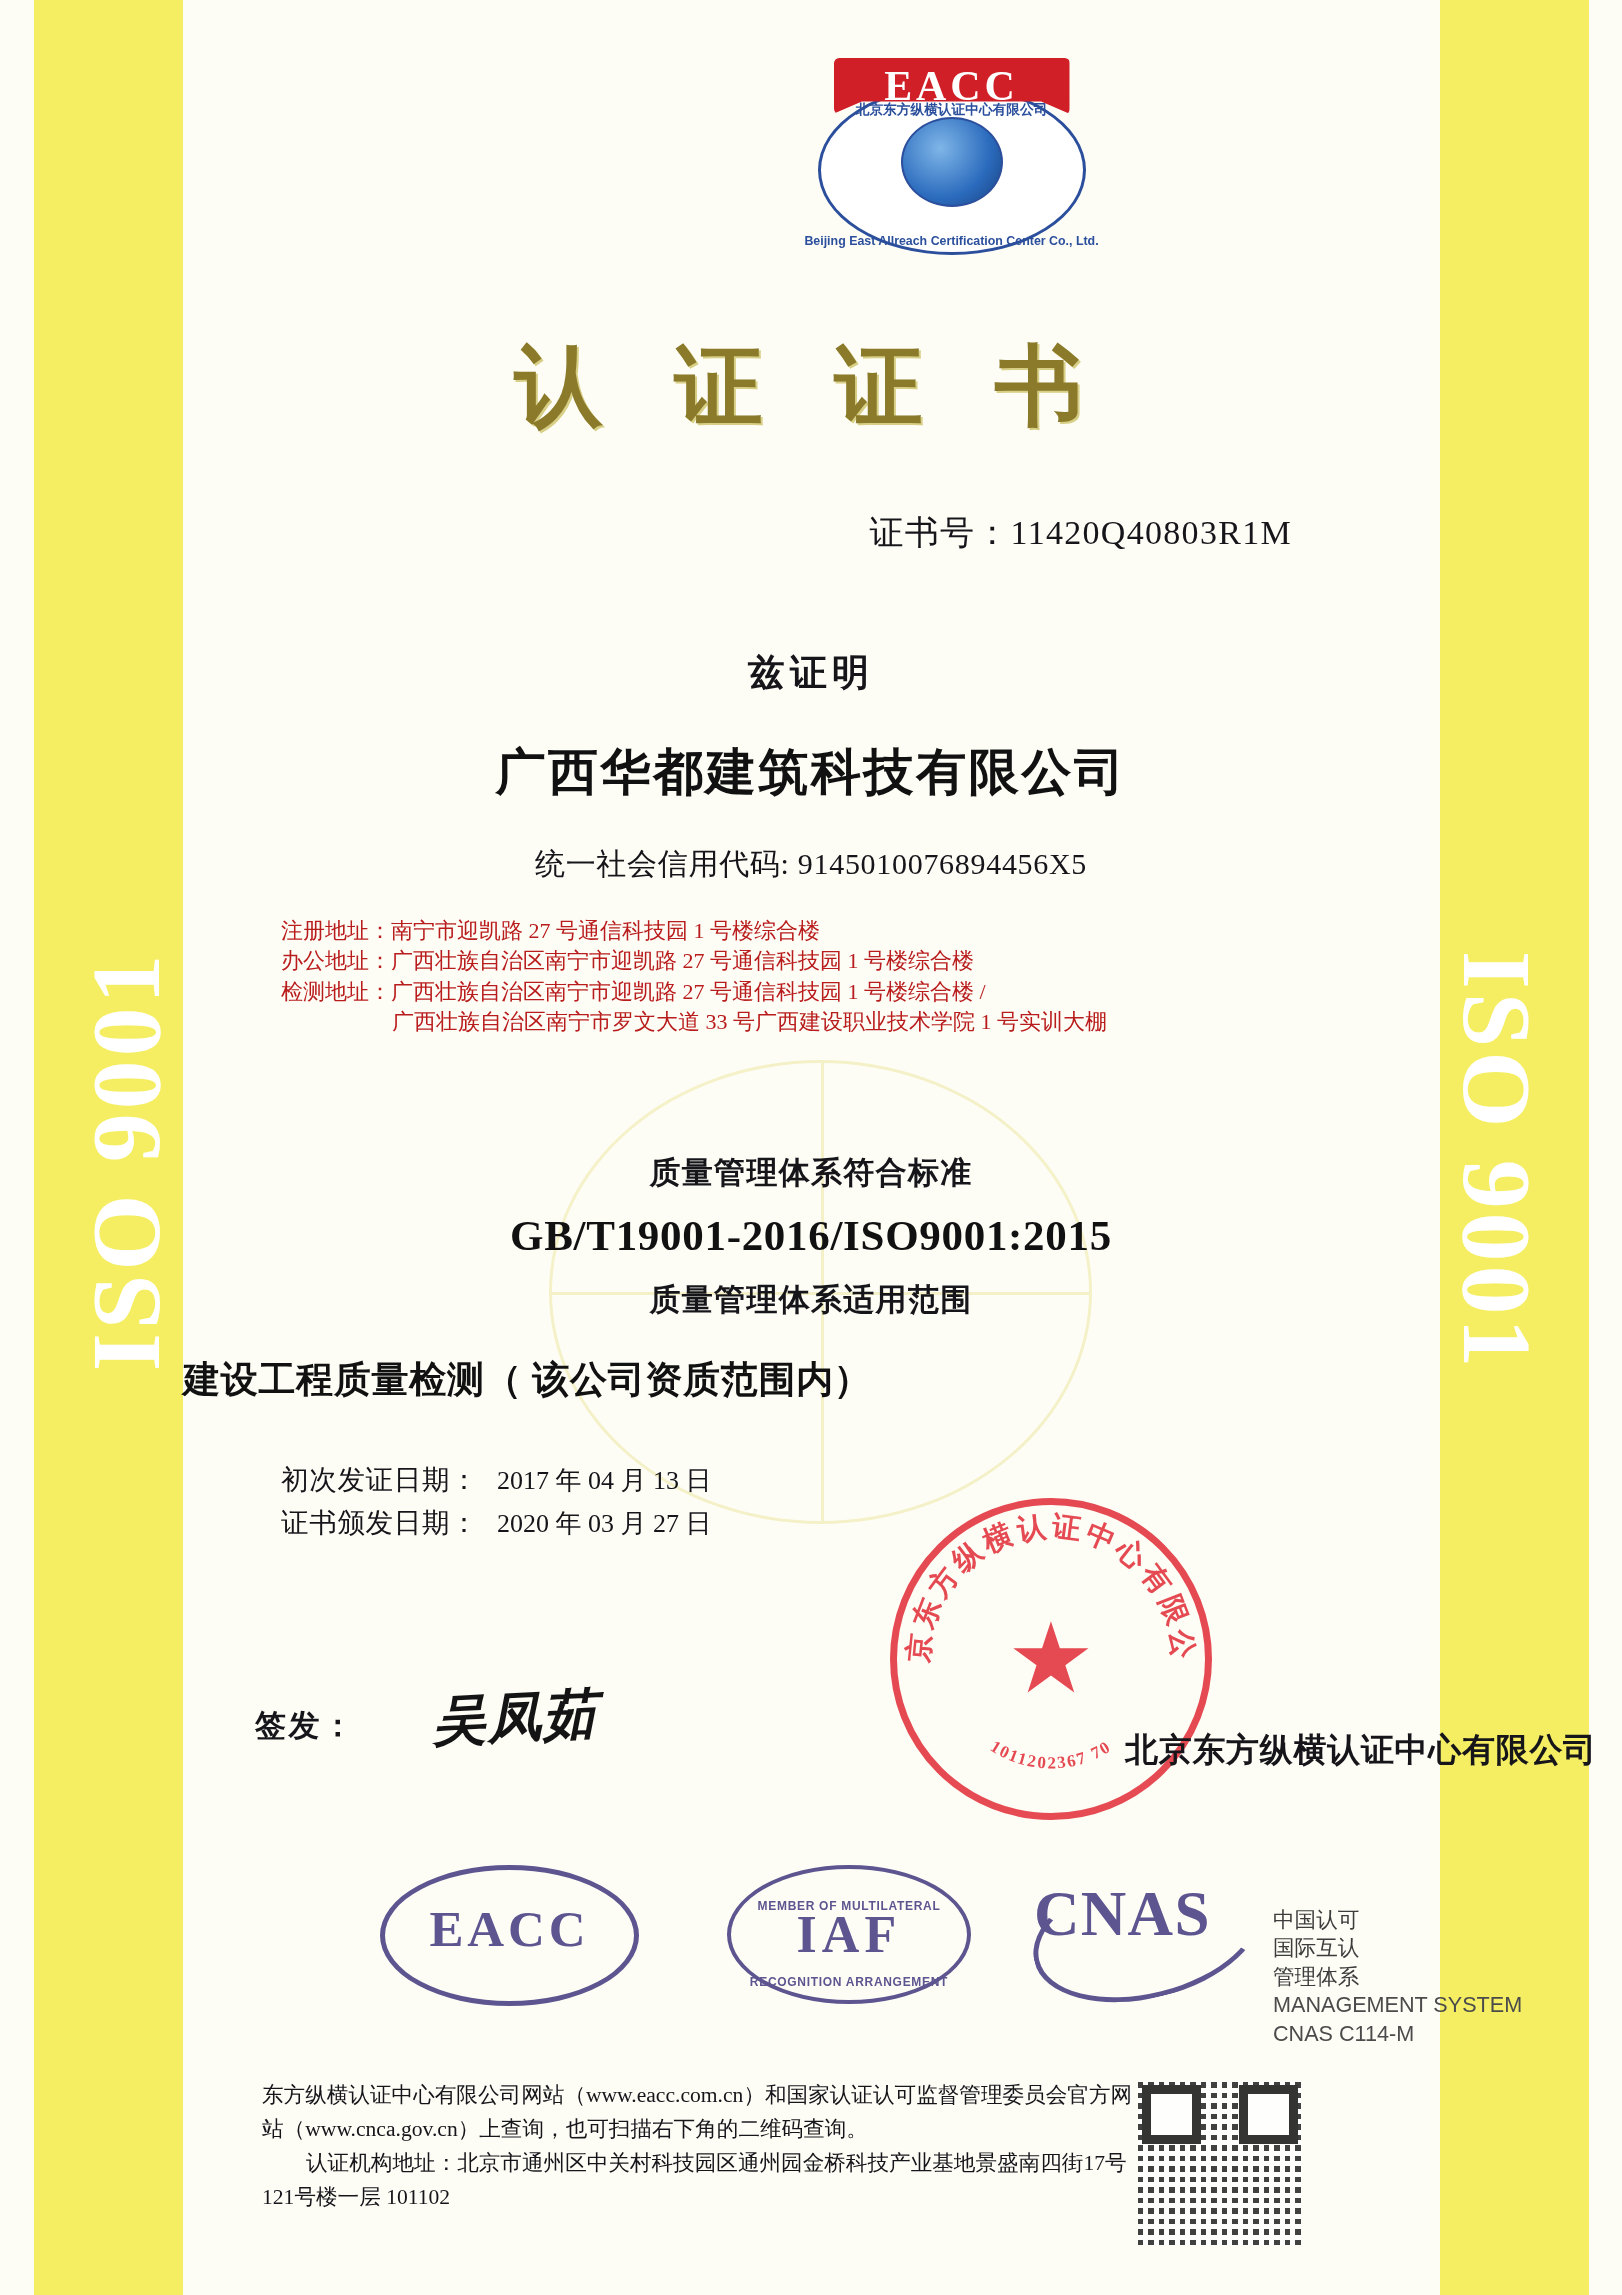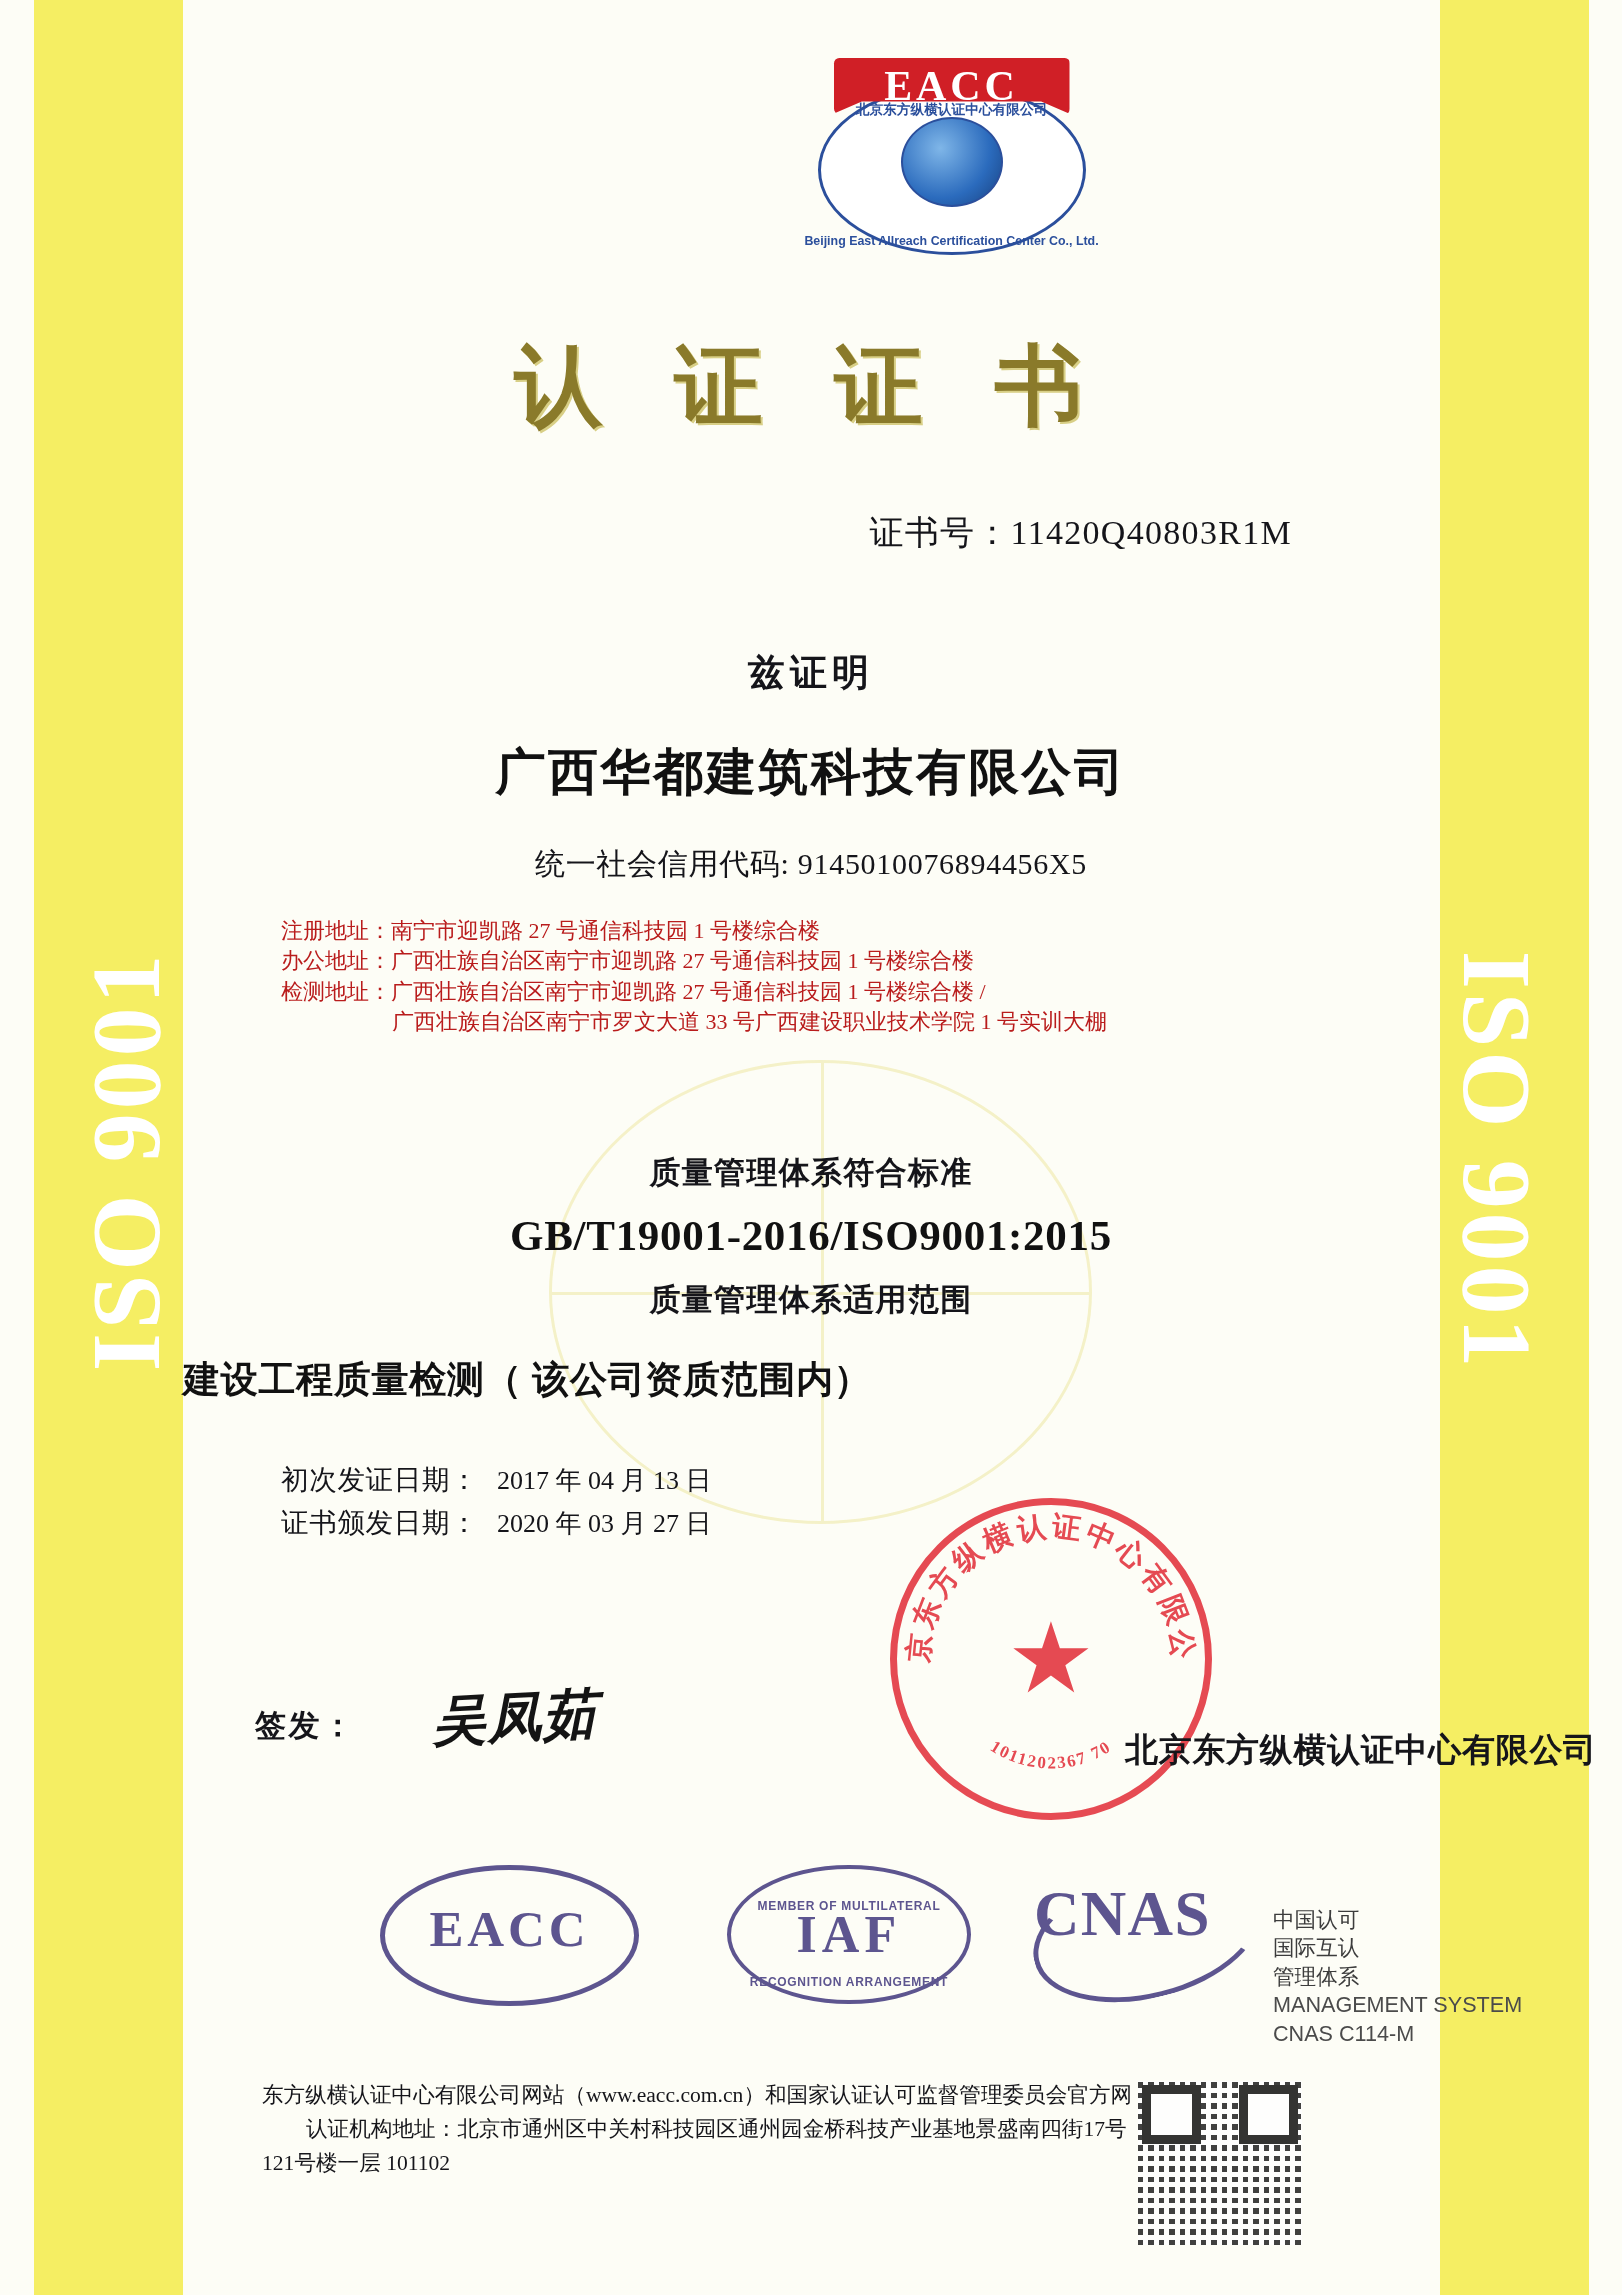--- a/index.html
+++ b/index.html
@@ -594,20 +594,21 @@
         <div class="cn">中国认可</div>
         <div class="cn">国际互认</div>
         <div class="cn">管理体系</div>
         <div>MANAGEMENT SYSTEM</div>
         <div>CNAS C114-M</div>
       </div>
     </div>
 
     <div class="footer">
       <p>东方纵横认证中心有限公司网站（www.eacc.com.cn）和国家认证认可监督管理委员会官方网</p>
+      <p>站（www.cnca.gov.cn）上查询，也可扫描右下角的二维码查询。</p>
       <p class="ind">认证机构地址：北京市通州区中关村科技园区通州园金桥科技产业基地景盛南四街17号</p>
       <p>121号楼一层 101102</p>
     </div>
 
     <div class="qr"></div>
 
   </div>
 </div>
 
 

